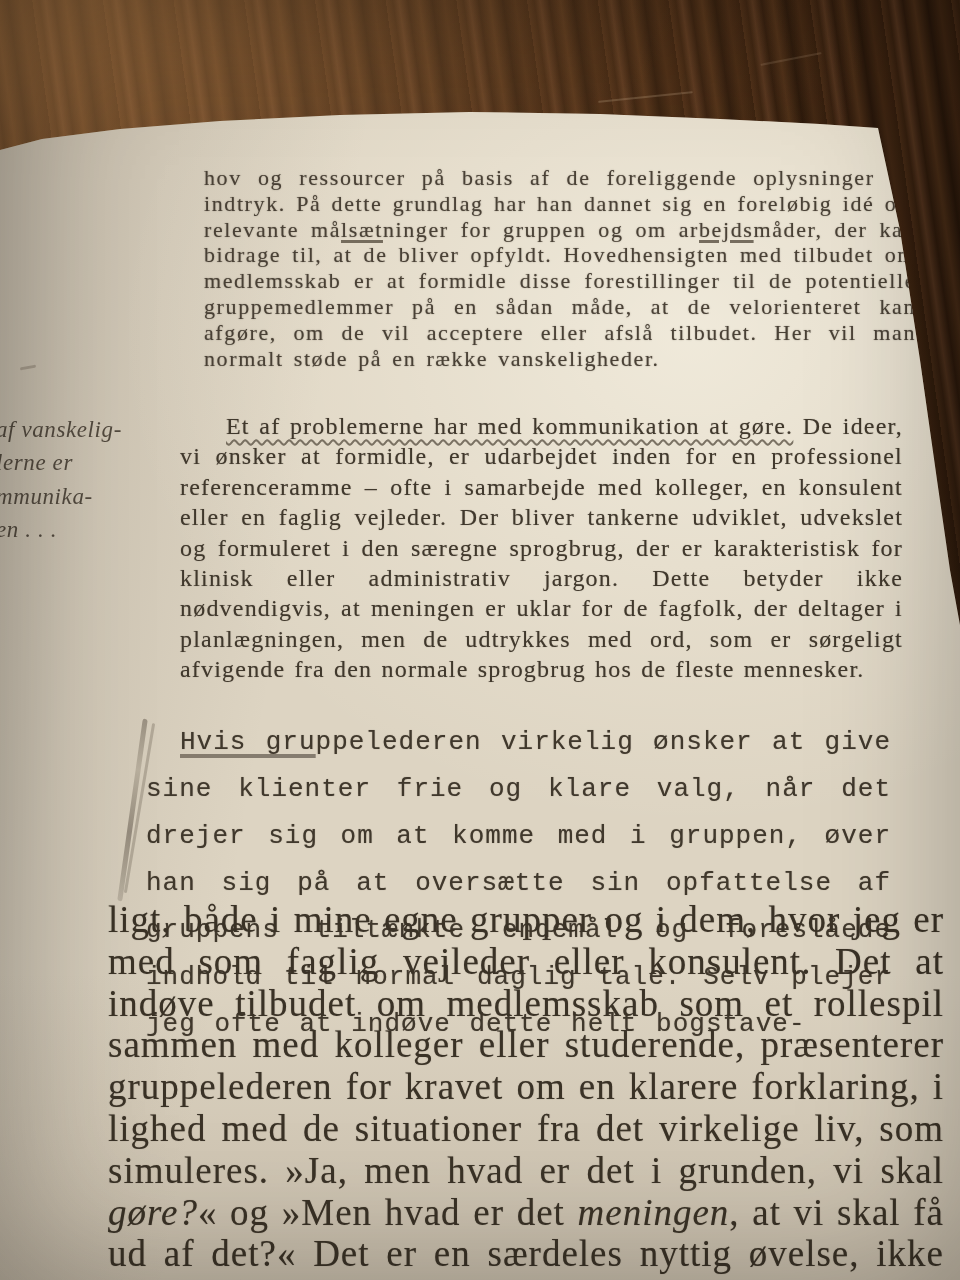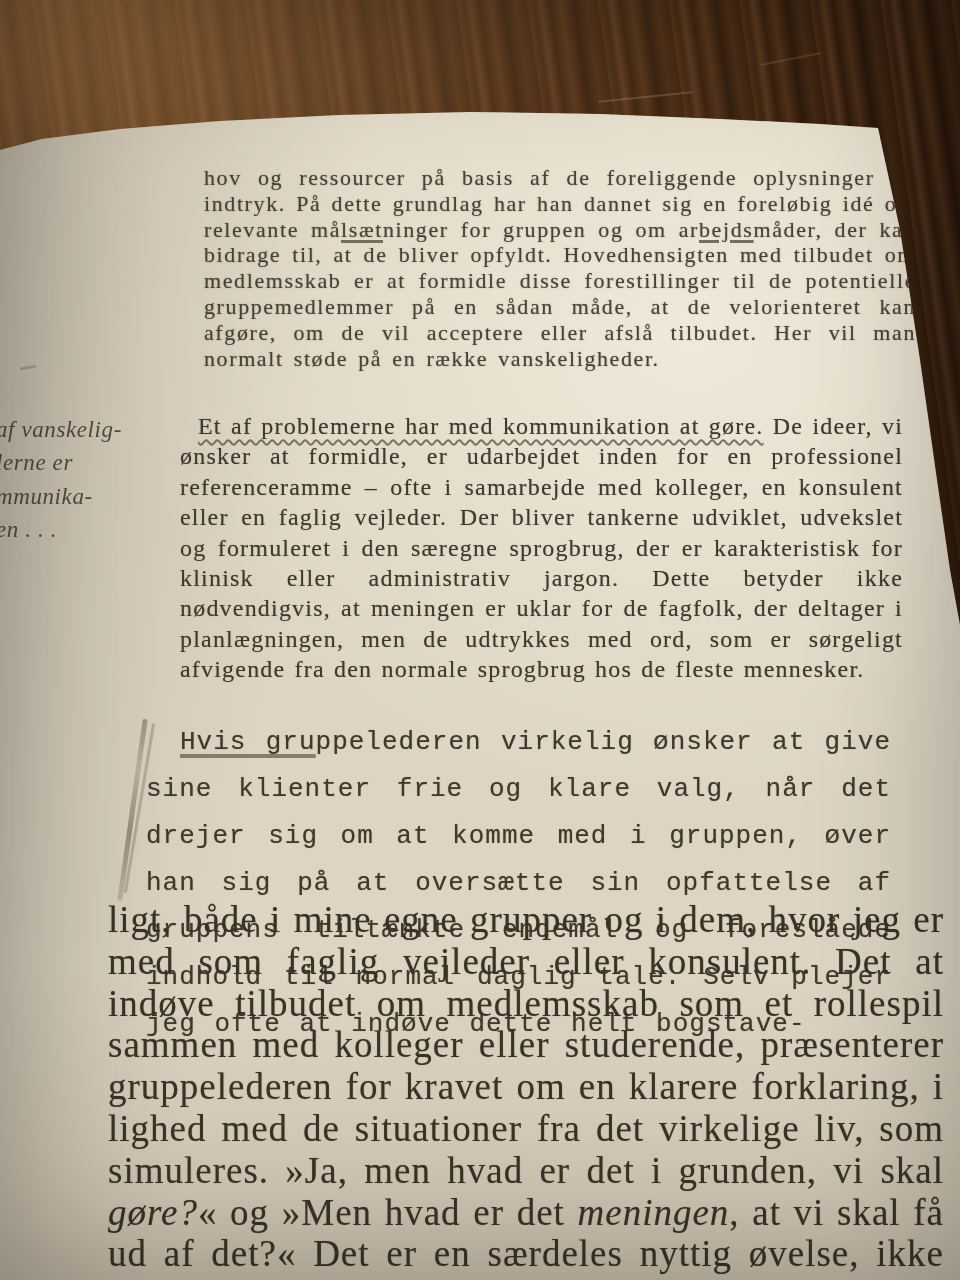--- a/index.html
+++ b/index.html
@@ -50,21 +50,21 @@
   .margin-note{
     position:absolute;left:-4px;top:413px;width:175px;
     font-style:italic;font-size:23px;line-height:33.4px;
     letter-spacing:.6px;color:rgba(72,63,52,.92);white-space:nowrap;
   }
 
   .it{font-style:italic;}
   .u-solid{text-decoration:underline solid rgba(108,98,82,.70);
            text-decoration-thickness:2.5px;text-underline-offset:3px;}
   .u-wavy{text-decoration:underline wavy rgba(104,95,80,.65);
-          text-decoration-thickness:1.6px;text-underline-offset:5px;}
+          text-decoration-thickness:1.6px;text-underline-offset:5px;margin-left:28px;}
   .u-light{text-decoration:underline solid rgba(120,111,96,.55);
            text-decoration-thickness:4px;text-underline-offset:5px;}
 
   .pencil-line{position:absolute;left:130px;top:718px;width:5px;height:184px;
     transform:rotate(8deg);border-radius:3px;
     background:linear-gradient(180deg, rgba(118,108,94,.62) 0%, rgba(140,130,113,.38) 28%,
                rgba(110,100,87,.62) 62%, rgba(132,122,106,.34) 100%);}
   .pencil-line-2{position:absolute;left:138px;top:722px;width:2.5px;height:172px;
     transform:rotate(9.5deg);border-radius:2px;background:rgba(122,112,98,.40);}
   .pencil-dash{position:absolute;left:20px;top:366px;width:16px;height:3px;

